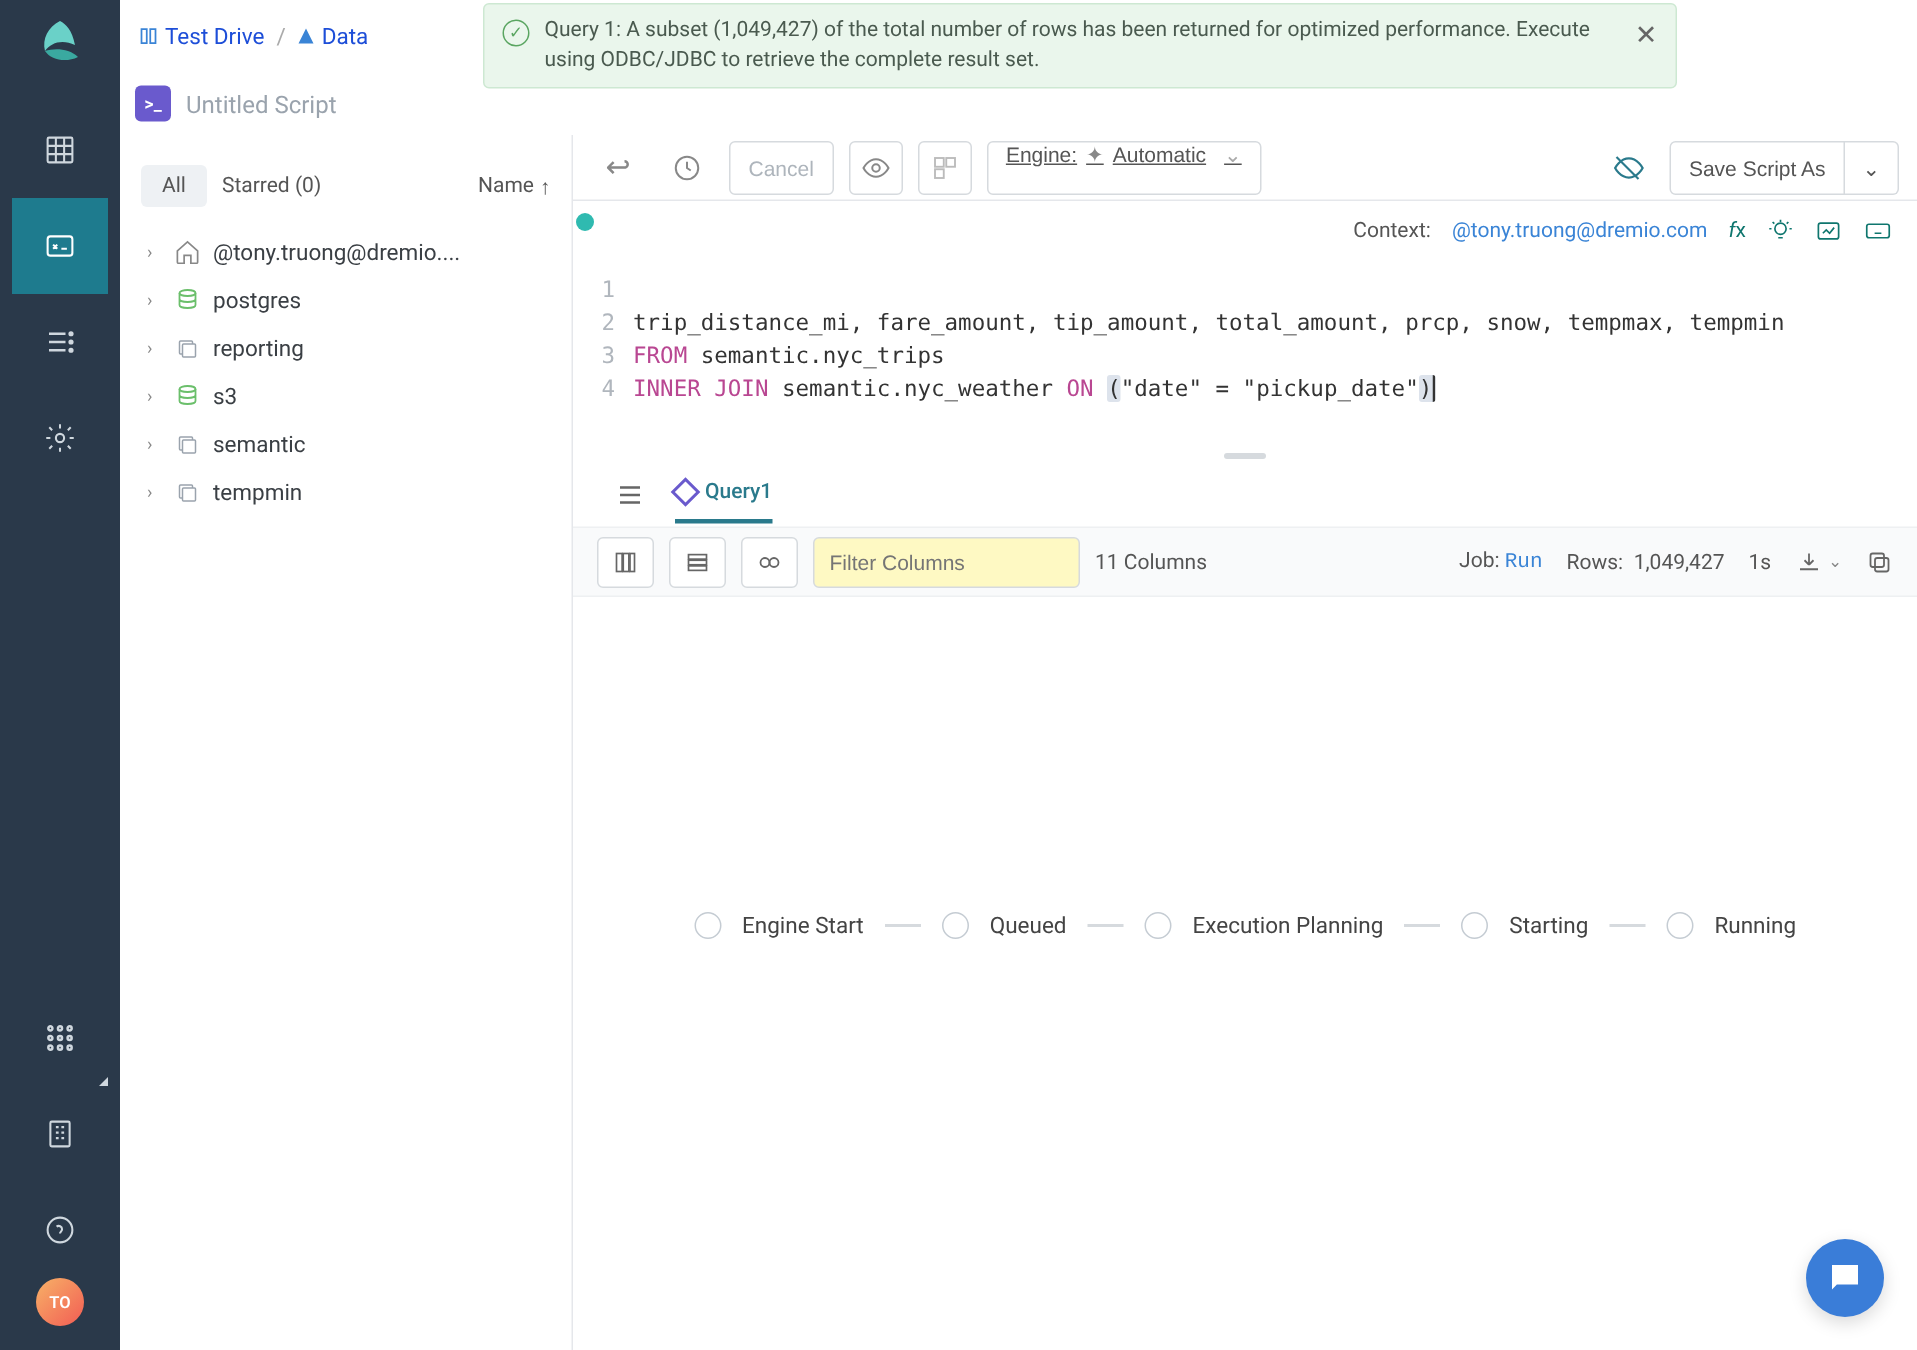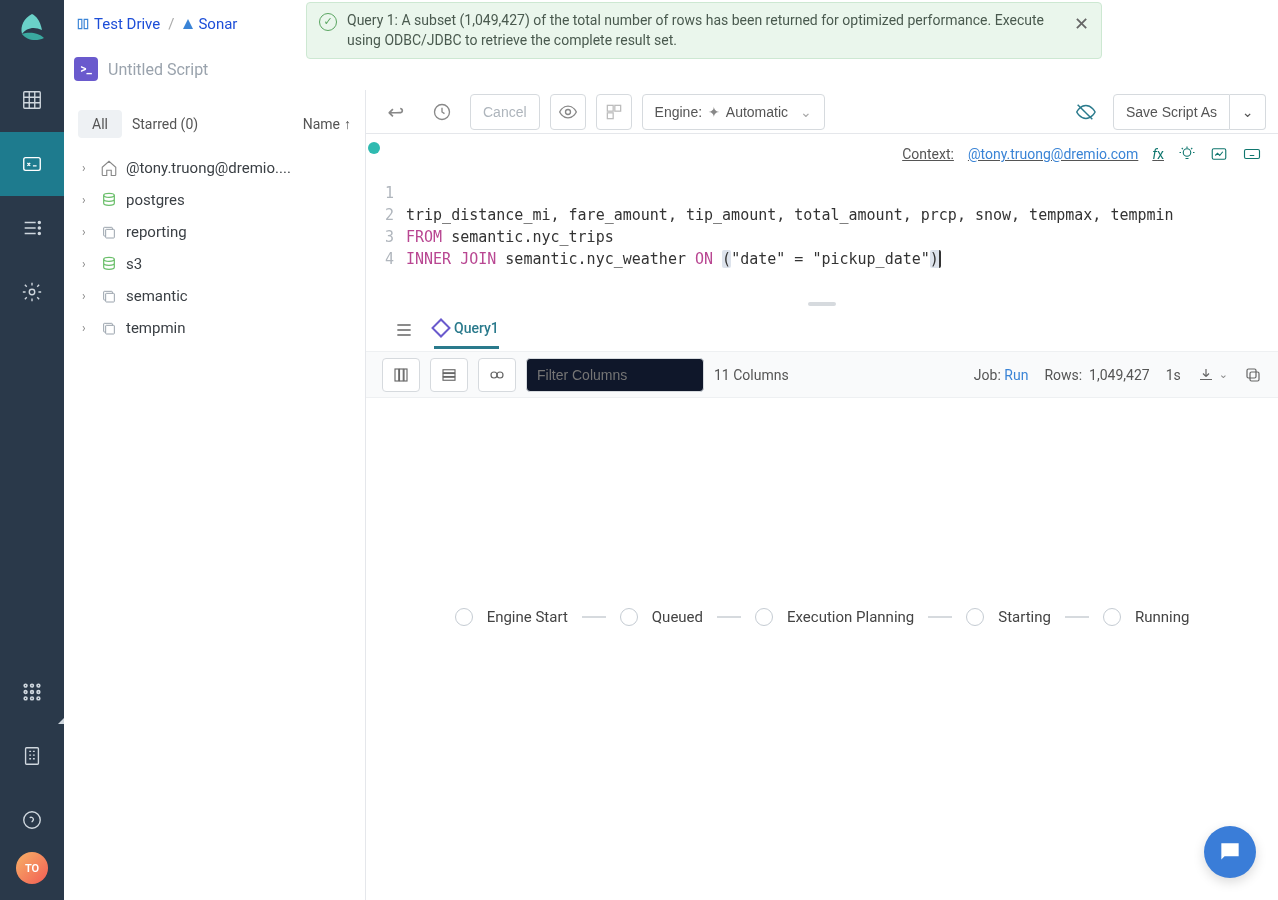--- a/index.html
+++ b/index.html
@@ -1,18 +1,18 @@
 <!DOCTYPE html>
 <html><head>
 <meta charset="utf-8">
 <style>
 * { box-sizing: border-box; margin: 0; padding: 0; }
 body { font-family: -apple-system, BlinkMacSystemFont, "Segoe UI", Roboto, sans-serif; font-size: 14px; color: #333; background: #fff; width: 1278px; height: 900px; overflow: hidden; position: relative; }
 .app { display: flex; height: 100%; }
-.leftnav { width: 64px; background: #2a394a; display: flex; flex-direction: column; align-items: center; padding-top: 8px; }
+.leftnav { width: 80px; background: #2a394a; display: flex; flex-direction: column; align-items: center; padding-top: 8px; }
 .leftnav .logo { width: 40px; height: 40px; margin-bottom: 20px; display: flex; align-items: center; justify-content: center; }
 .leftnav .logo svg { width: 32px; height: 32px; }
 .leftnav .nav-item { width: 64px; height: 64px; display: flex; align-items: center; justify-content: center; color: #cfd7de; cursor: pointer; position:relative;}
 .leftnav .nav-item.active { background: #1e7b8e; color: #fff; }
 .leftnav .spacer { flex: 1; }
 .leftnav .avatar { width: 32px; height: 32px; border-radius: 50%; background: linear-gradient(135deg,#f7b267,#f25c54); color: #fff; font-size: 11px; font-weight: 600; display: flex; align-items: center; justify-content: center; margin-bottom: 16px; }
 .main { flex: 1; display: flex; flex-direction: column; position: relative; }
 .breadcrumbs { height: 48px; display: flex; align-items: center; padding: 0 12px; gap: 8px; font-size: 15px; color: #555; }
 .breadcrumbs a { color: #1d4ed8; text-decoration: none; display:flex;align-items:center;gap:4px;}
 .breadcrumbs .sep { color: #aaa; }
@@ -33,48 +33,48 @@
 .sidebar .tree { padding: 4px 8px; }
 .sidebar .tree .node { display: flex; align-items: center; gap: 8px; padding: 7px 10px; cursor: pointer; color:#3a3f44; font-size:15px; border-radius:4px;}
 .sidebar .tree .chev { width:10px; color:#888; font-size:12px;}
 .sidebar .tree .icn { width:18px;height:18px;display:flex;align-items:center;justify-content:center;}
 .workspace { flex: 1; display: flex; flex-direction: column; min-width: 0;}
 .toolbar { height: 44px; display: flex; align-items: center; padding: 0 12px; gap: 10px; border-bottom: 1px solid #e5e7eb; }
 .tb-btn { height: 36px; min-width: 36px; border: 1px solid #d6dade; border-radius: 4px; background: #fff; display: flex; align-items: center; justify-content: center; padding: 0 12px; color: #555; cursor: pointer; font-size:14px;}
 .tb-btn.icon-only{padding:0;width:36px;}
 .tb-btn.ghost { border: none; background: transparent; color:#888; font-size:20px;padding:0;width:32px;}
 .tb-btn.disabled { color: #aeb5bc; }
-.engine { display:flex;align-items:center;gap:6px;}
+.engine { display:flex;align-items:flex-start;gap:6px;text-decoration:underline;}
 .engine .spark{color:#888;}
 .tb-spacer { flex: 1; }
 .save-group{display:flex;}
 .save-group .main-btn{border-top-right-radius:0;border-bottom-right-radius:0;}
 .save-group .drop{width:30px;border-left:none;border-top-left-radius:0;border-bottom-left-radius:0;padding:0;}
-.contextbar{height:40px;display:flex;align-items:center;justify-content:flex-end;padding:0 16px;gap:14px;font-size:14px;color:#555;position:relative;text-decoration:underline;}
+.contextbar{height:40px;display:flex;align-items:center;justify-content:flex-end;padding:0 16px;gap:14px;font-size:14px;color:#555;position:relative;}
 .dot-teal{width:12px;height:12px;border-radius:50%;background:#2fbab0;position:absolute;left:2px;top:8px;}
 .contextbar .link{color:#3a84d6;}
 .contextbar .icn{color:#0f766e;cursor:pointer;}
 .editor { padding: 8px 0 30px 0; font-family: "SFMono-Regular", Consolas, monospace; font-size: 15px; line-height: 22px; position:relative;}
 .editor .line{display:flex;}
 .gutter{width:40px;text-align:right;color:#b0b6bd;padding-right:12px;user-select:none;}
 .code{white-space:pre;}
 .kw{color:#b94792;}
 .paren-hl{background:#dde3ec;border-radius:2px;}
 .cursor{border-right:2px solid #333;}
 .drag{height:8px;display:flex;justify-content:center;align-items:center;}
 .drag .grip{width:28px;height:4px;background:#d6dade;border-radius:2px;}
 .results-tabs{height:44px;display:flex;align-items:center;padding:0 28px;gap:20px;border-bottom:1px solid #eef0f2;}
 .results-tabs .list-icn{color:#666;}
 .results-tabs .query-tab{display:flex;align-items:center;gap:6px;color:#2a7a8c;font-weight:500;padding-bottom:10px;border-bottom:3px solid #2a7a8c;margin-top:10px;}
 .query-tab .diamond{width:14px;height:14px;border:2px solid #6a5acd;transform:rotate(45deg);}
 .results-toolbar{height:46px;display:flex;align-items:center;padding:0 16px;gap:10px;background:#f9fafb;border-bottom:1px solid #eef0f2;font-size:14px;color:#555;}
 .rt-btn{width:38px;height:34px;border:1px solid #d6dade;border-radius:4px;background:#fff;display:flex;align-items:center;justify-content:center;cursor:pointer;color:#666;}
-.filter-input{width:178px;height:34px;border:1px solid #d6dade;border-radius:4px;padding:0 10px;font-size:14px;color:#666;background:#0f172a;}
+.filter-input{width:178px;height:34px;border:1px solid #d6dade;border-radius:4px;padding:0 10px;font-size:14px;color:#666;background:#fef9c3;}
 .results-toolbar .right{margin-left:auto;display:flex;align-items:center;gap:16px;}
-.results-toolbar .run{color:#3a84d6;}
+.results-toolbar .run{color:#3a84d6;font-family:Liberation Mono, monospace;}
 .results-toolbar .dl{display:flex;align-items:center;gap:4px;cursor:pointer;}
 .results-body{flex:1;position:relative;}
 .pipeline{position:absolute;left:0;right:0;top:210px;display:flex;justify-content:center;align-items:center;gap:14px;font-size:15px;color:#444;}
 .pipeline .circ{width:18px;height:18px;border:1.5px solid #c5ccd3;border-radius:50%;}
 .pipeline .seg{width:24px;height:2px;background:#d6dade;}
 .chat-fab{position:absolute;right:22px;bottom:22px;width:52px;height:52px;border-radius:50%;background:#3a7dd8;box-shadow:0 4px 12px rgba(0,0,0,0.15);display:flex;align-items:center;justify-content:center;color:#fff;cursor:pointer;}
 .corner{position:absolute;bottom:0;right:0;}
 svg{display:block;}
 </style>
 </head>
@@ -150,21 +150,21 @@
           <svg width="14" height="14" viewBox="0 0 24 24" fill="none" stroke="#3a84d6" stroke-width="2">
             <path d="M4 4h6v16H4zM14 4h6v16h-6z"></path>
           </svg>
           <span>Test Drive</span>
         </a>
       <span class="sep">/</span>
       <a>
           <svg width="12" height="12" viewBox="0 0 24 24" fill="#3a84d6">
             <path d="M12 2 L22 22 L2 22 Z"></path>
           </svg>
-          <span>Sonar</span>
+          <span>Data</span>
         </a>
     </div>
 
     <div class="banner">
       <span class="check">✓</span>
       <span>Query 1: A subset (1,049,427) of the total number of rows has been returned for optimized performance. Execute using ODBC/JDBC to retrieve the complete result set.</span>
       <span class="close">✕</span>
     </div>
 
     <div class="scriptbar">

